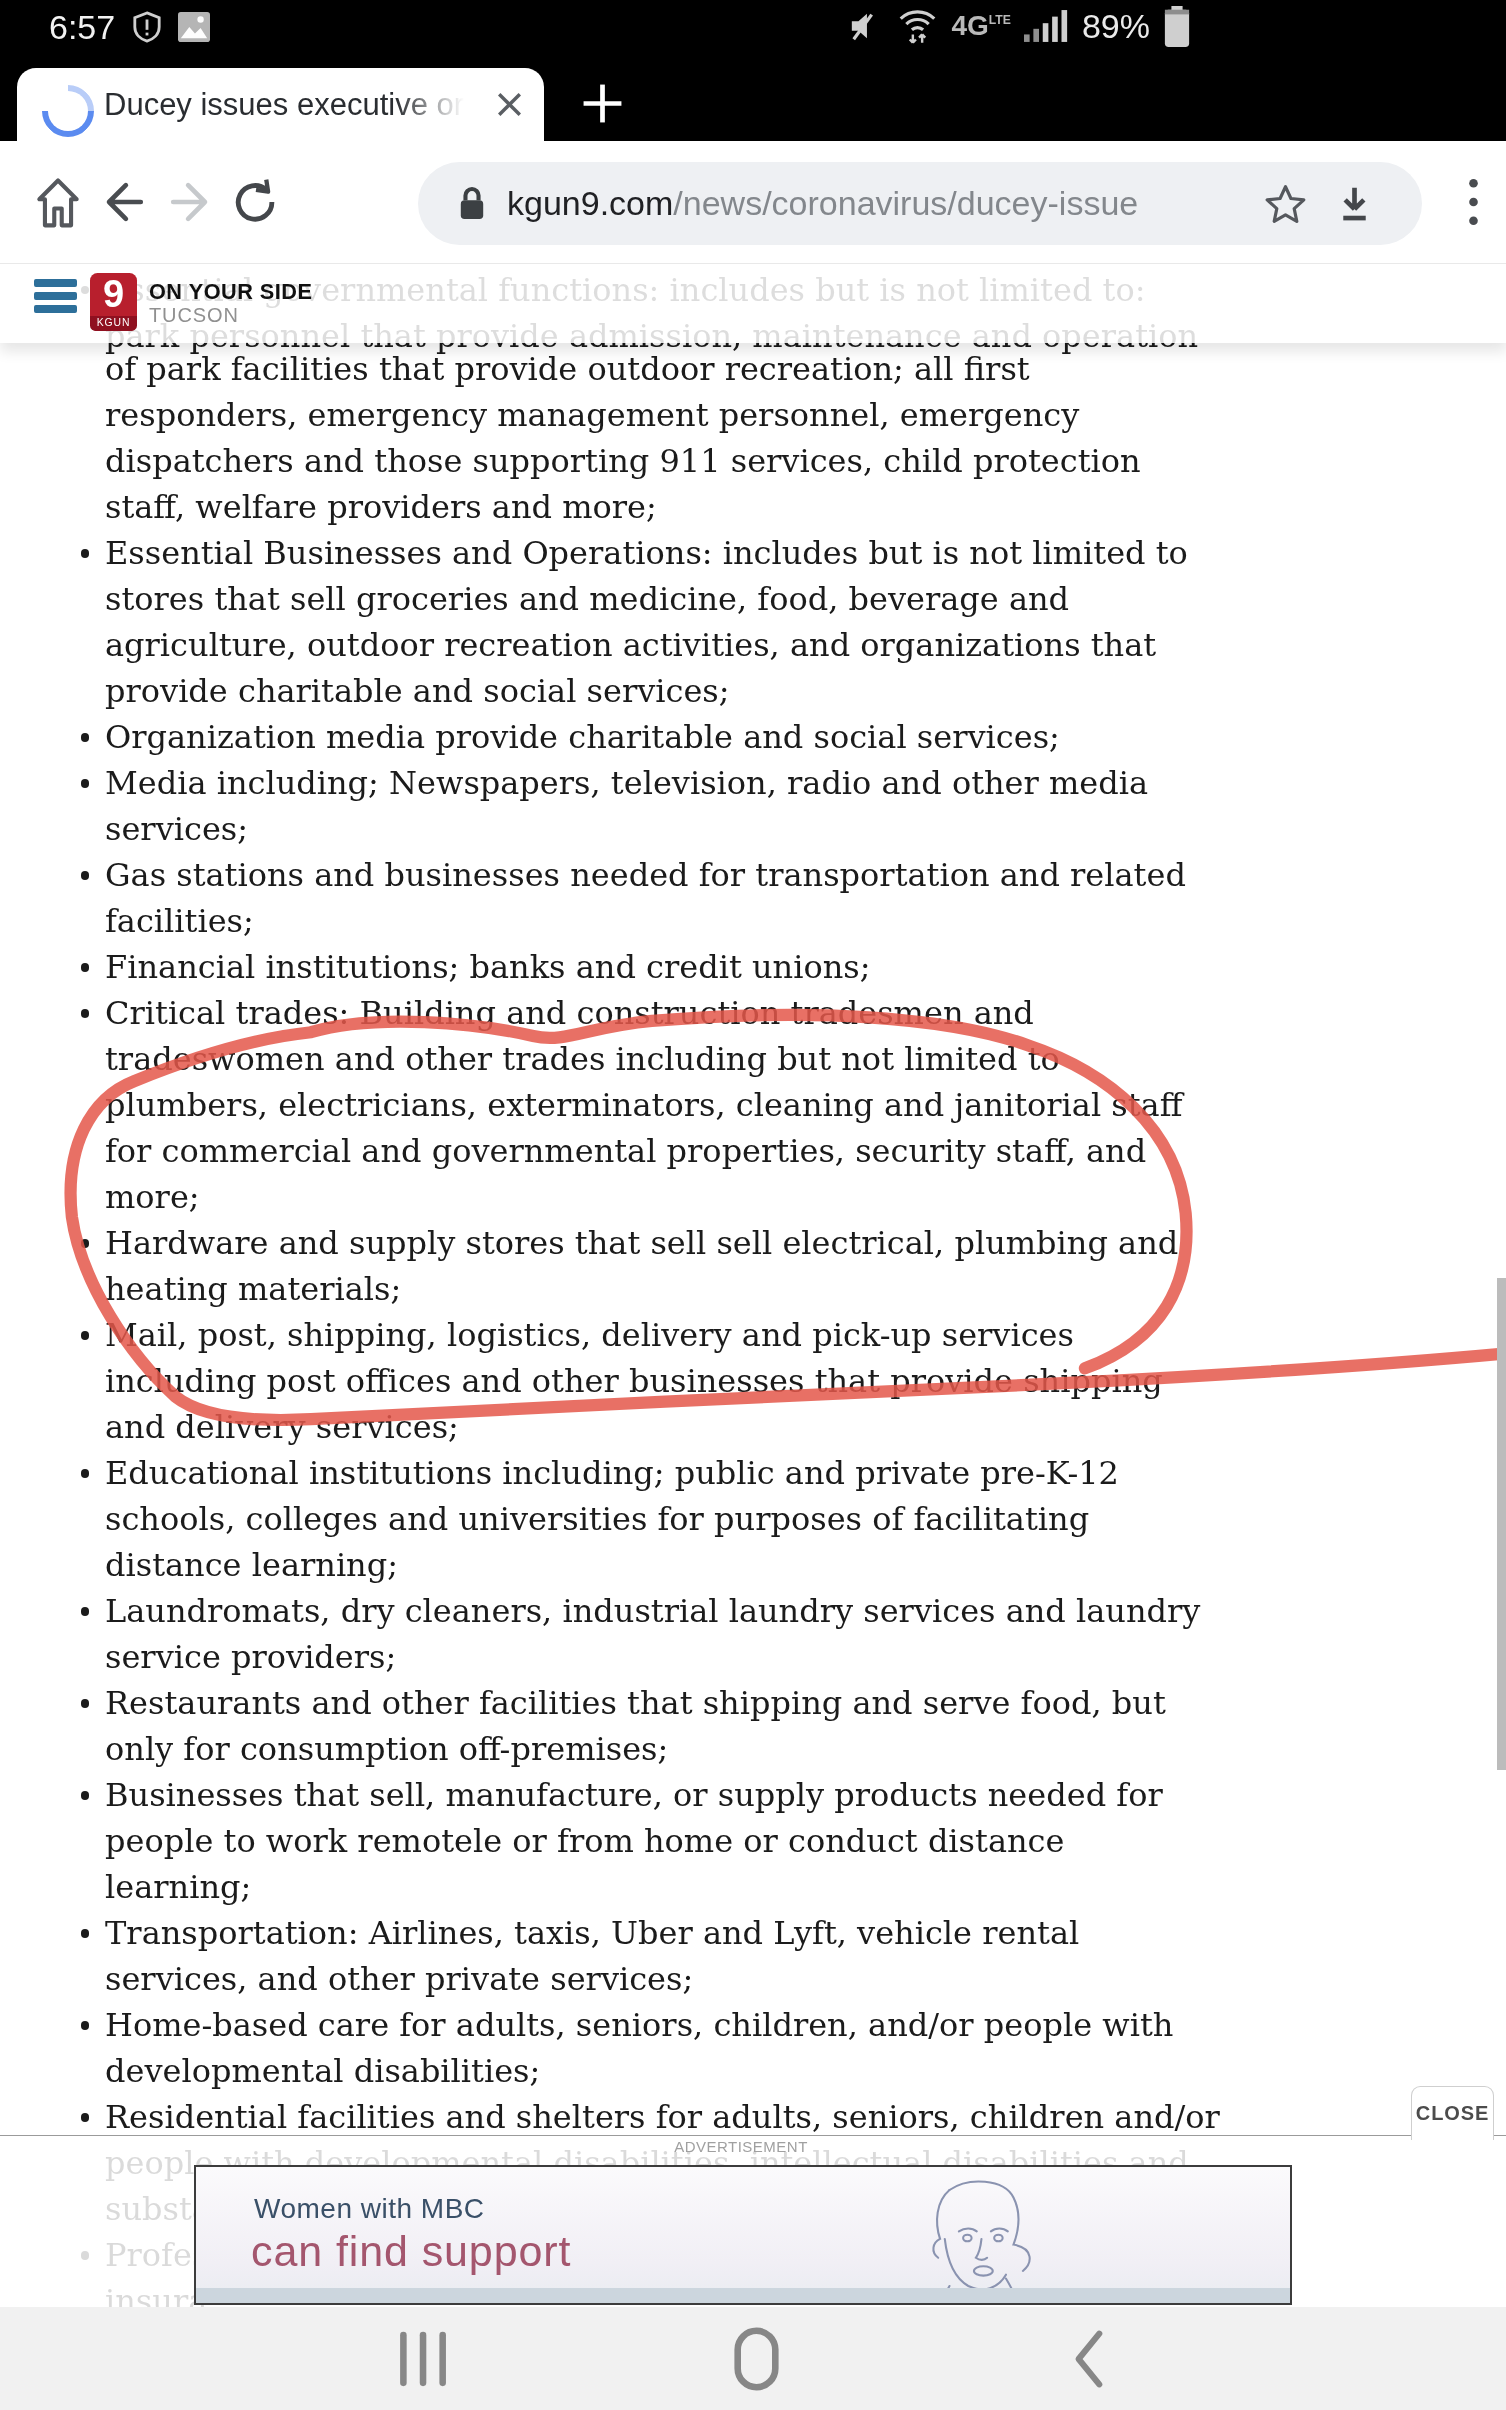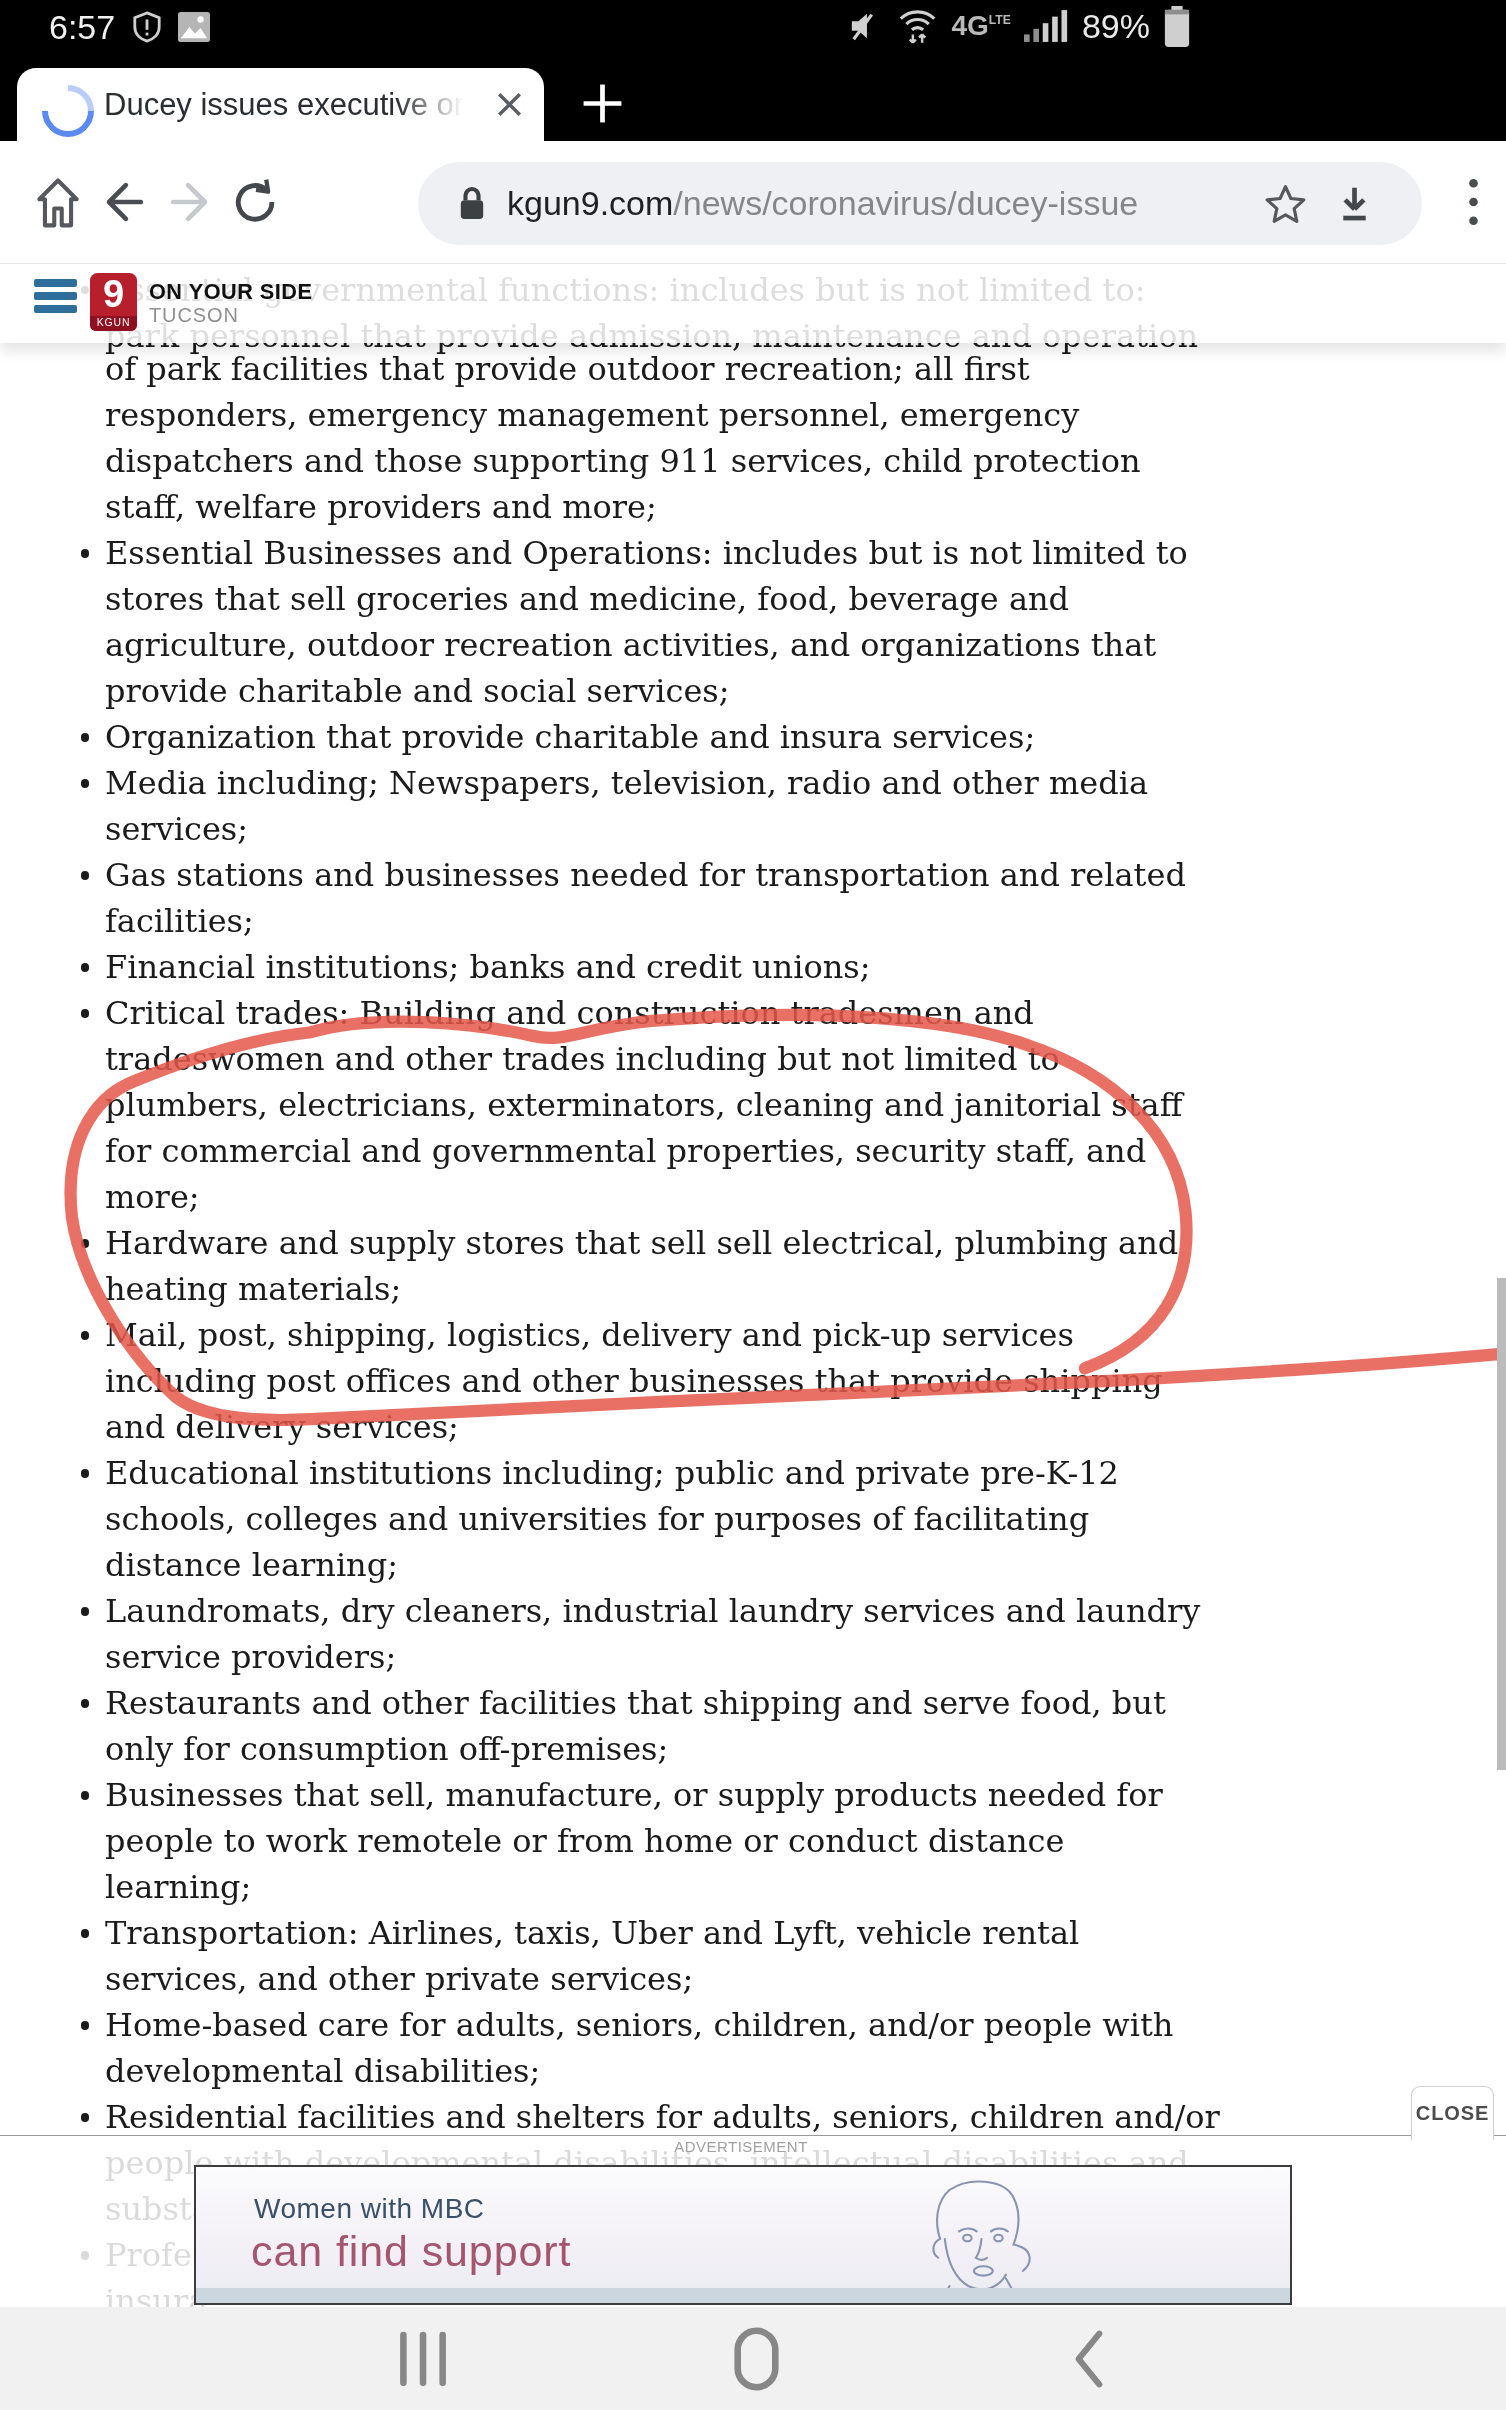--- a/index.html
+++ b/index.html
@@ -200,21 +200,21 @@
 
   <div class="abs" id="article">
       <div class="item"><span>of park facilities that provide outdoor recreation; all first
 responders, emergency management personnel, emergency
 dispatchers and those supporting 911 services, child protection
 staff, welfare providers and more;</span></div>
       <div class="item b"><span>Essential Businesses and Operations: includes but is not limited to
 stores that sell groceries and medicine, food, beverage and
 agriculture, outdoor recreation activities, and organizations that
 provide charitable and social services;</span></div>
-      <div class="item b"><span>Organization that provide charitable and insura services;</span></div>
+      <div class="item b"><span>Organization media provide charitable and social services;</span></div>
       <div class="item b"><span>Media including; Newspapers, television, radio and other media
 services;</span></div>
       <div class="item b"><span>Gas stations and businesses needed for transportation and related
 facilities;</span></div>
       <div class="item b"><span>Financial institutions; banks and credit unions;</span></div>
       <div class="item b"><span>Critical trades: Building and construction tradesmen and
 tradeswomen and other trades including but not limited to
 plumbers, electricians, exterminators, cleaning and janitorial staff
 for commercial and governmental properties, security staff, and
 more;</span></div>

